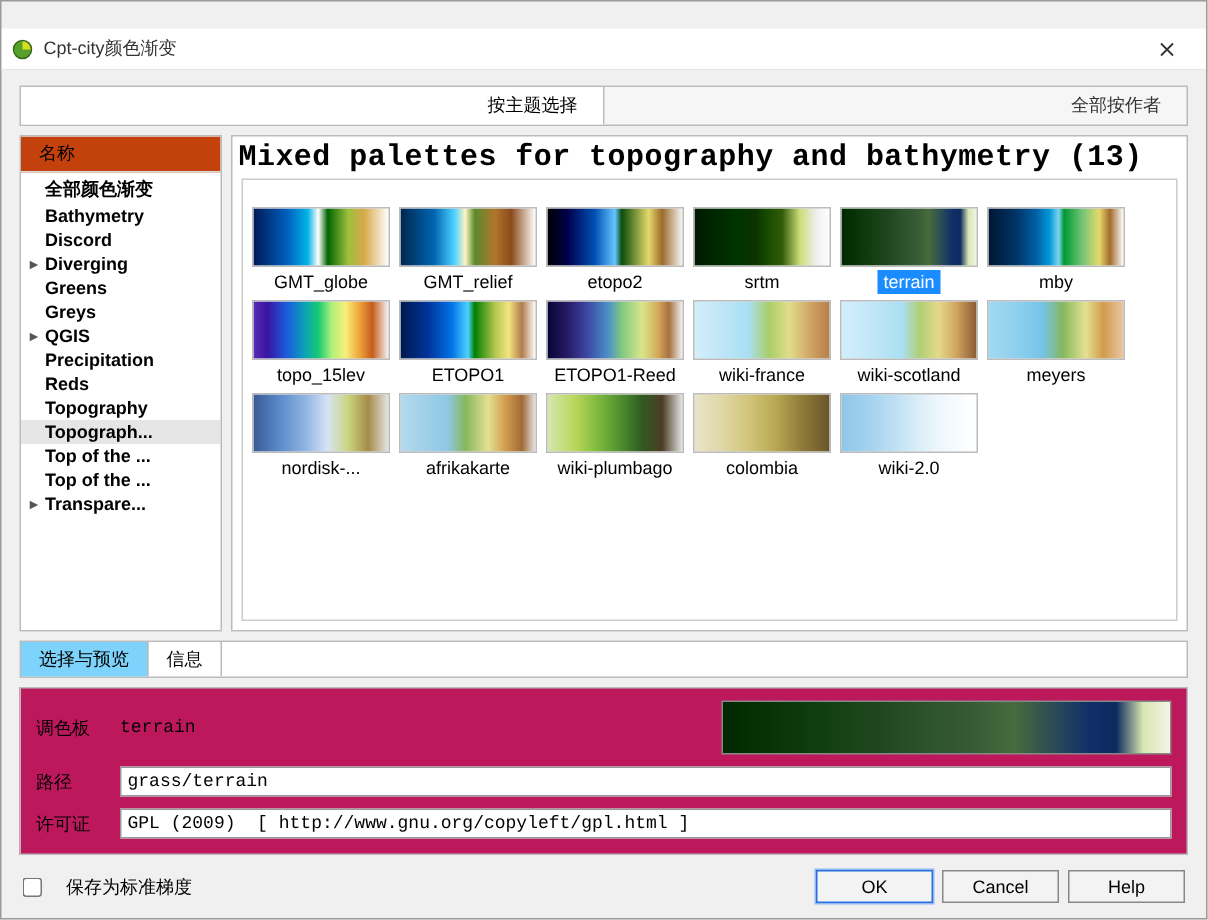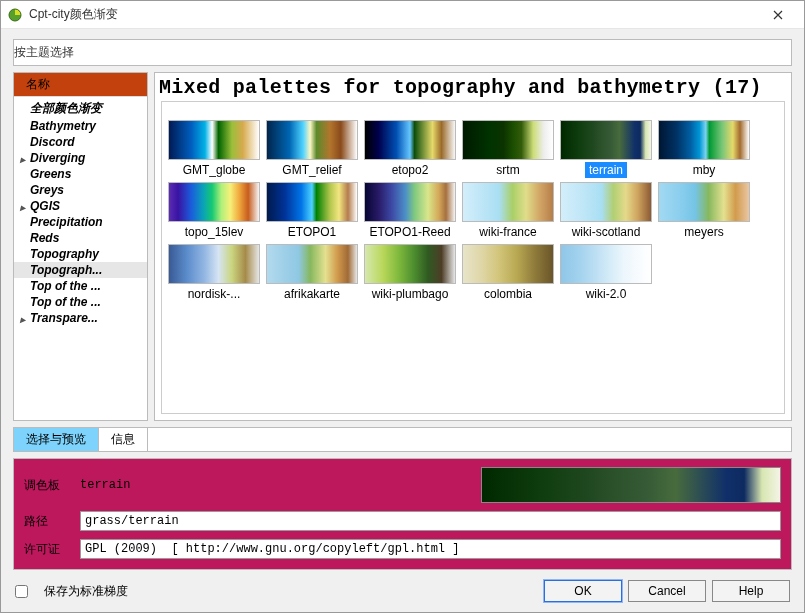--- a/index.html
+++ b/index.html
@@ -1,37 +1,37 @@
 <!DOCTYPE html>
 <html><head>
 <meta charset="utf-8">
 <style>
 * { box-sizing: border-box; margin: 0; padding: 0; font-family: "Microsoft YaHei", "Segoe UI", Tahoma, Arial, sans-serif; font-size: 12px; }
 body { background: #f0f0f0; width: 805px; height: 613px; overflow: hidden; border: 1px solid #999; display: flex; flex-direction: column; }
 
 
-.titlebar { height: 28px; background: #fff; display: flex; align-items: center; padding: 0 6px; border-bottom: 1px solid #e6e6e6; }
+.titlebar { height: 28px; background: #fff; display: flex; align-items: center; padding: 0 6px; border-bottom: 1px solid #e6e6e6; margin-top: 18px; }
 .titlebar .icon { width: 16px; height: 16px; margin-right: 6px; display:flex; align-items:center; justify-content:center; }
 .titlebar .title { flex: 1; color: #333; }
 .titlebar .close { width: 40px; height: 100%; display: flex; align-items: center; justify-content: center; color: #333; cursor: default; }
 
 .body { flex: 1; display: flex; flex-direction: column; padding: 10px 12px 8px; gap: 6px; }
 
 
 .top-tabs { display: flex; border: 1px solid #bbb; background: #f6f6f6; }
-.top-tabs .tab { flex: 1; text-align: left; padding: 4px 0; border-right: 1px solid #bbb; cursor:default; }
+.top-tabs .tab { flex: 1; text-align: right; padding: 4px 17px; border-right: 1px solid #bbb; cursor:default; }
 .top-tabs .tab:last-child { border-right: none; color:#333; }
 .top-tabs .tab.active { background: #fff; }
 
 
 .mid { flex: 1; display: flex; gap: 6px; min-height: 0; }
 .tree-panel { width: 135px; border: 1px solid #bbb; background: #fff; display: flex; flex-direction: column; overflow: hidden; }
 .tree-header { padding: 3px 12px; background: #c2410c; border-bottom: 1px solid #ddd; font-weight: normal; }
 .tree-list { flex: 1; overflow: auto; padding: 2px 0; }
-.tree-item { display:flex; align-items:flex-end; padding: 1px 4px 1px 6px; white-space: nowrap; cursor:default; font-weight:bold; font-size:13px;font-style:italic; }
+.tree-item { display:flex; align-items:center; padding: 1px 4px 1px 6px; white-space: nowrap; cursor:default; font-weight:bold; font-size:13px; }
 .tree-item .arrow { width: 10px; color:#555; font-size:10px; display:inline-block; }
 .tree-item.selected { background: #e6e6e6; }
 
 .gallery-panel { flex: 1; display:flex; flex-direction:column; border: 1px solid #bbb; background:#fff; overflow:hidden; }
 .gallery-title { font-family: "Consolas","Courier New",monospace; font-weight: bold; font-size: 20px; padding: 3px 4px 2px; letter-spacing:0.3px; }
 .gallery-body { flex:1; overflow:auto; border: 1px solid #ccc; margin: 0 6px 6px; background:#fff; padding: 18px 4px; }
 .grid { display:flex; flex-wrap:wrap; gap: 4px 2px; }
 .thumb { width: 96px; display:flex; flex-direction:column; align-items:center; }
 .swatch { width: 92px; height: 40px; border:1px solid #bbb; }
 .label { margin-top:2px; font-size:12px; padding:1px 4px; white-space:nowrap; max-width: 92px; overflow:hidden; text-overflow:ellipsis; cursor:default; }
@@ -90,20 +90,21 @@
     <svg width="10" height="10" viewBox="0 0 10 10">
         <path d="M1 1 L9 9 M9 1 L1 9" stroke="currentColor" stroke-width="1.2"></path>
       </svg>
   </div>
 </div>
 
 <div class="body">
 
   <div class="top-tabs">
     <div class="tab active">按主题选择</div>
+    <div class="tab">全部按作者</div>
   </div>
 
   <div class="mid">
     <div class="tree-panel">
       <div class="tree-header">名称</div>
       <div class="tree-list" id="tree-list">
           <div class="tree-item">
             <span class="arrow"></span>
             <span>全部颜色渐变</span>
           </div>
@@ -155,21 +156,21 @@
             <span class="arrow"></span>
             <span>Top of the ...</span>
           </div>
           <div class="tree-item">
             <span class="arrow">▸</span>
             <span>Transpare...</span>
           </div>
         </div>
     </div>
     <div class="gallery-panel">
-      <div class="gallery-title">Mixed palettes for topography and bathymetry (17)</div>
+      <div class="gallery-title">Mixed palettes for topography and bathymetry (13)</div>
       <div class="gallery-body">
         <div class="grid" id="grid">
             <div class="thumb">
               <div class="swatch g-globe"></div>
               <div class="label">GMT_globe</div>
             </div>
             <div class="thumb">
               <div class="swatch g-relief"></div>
               <div class="label">GMT_relief</div>
             </div>

